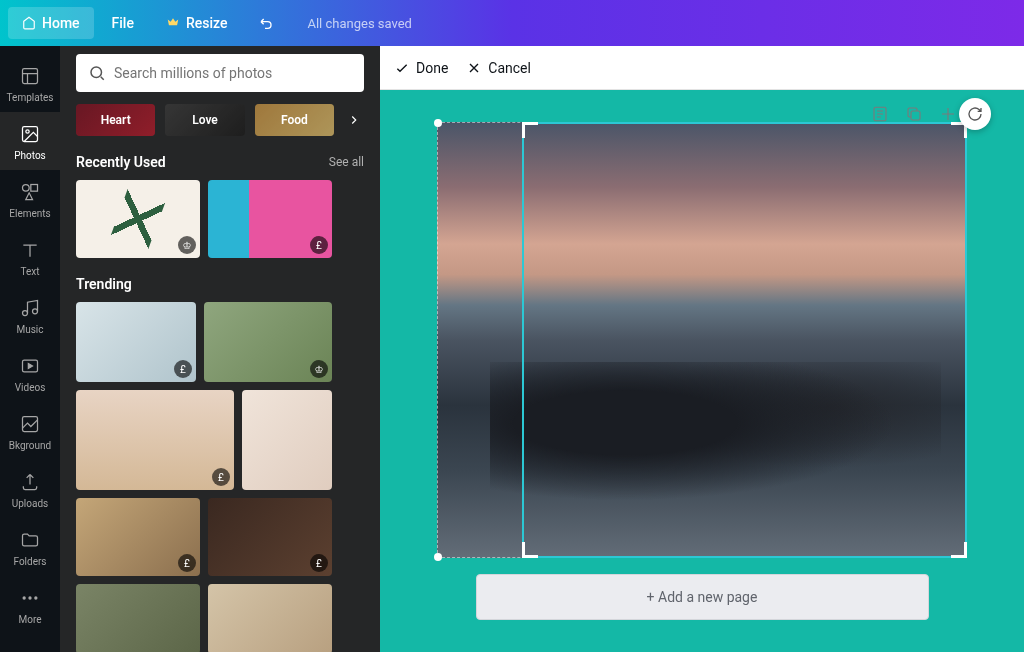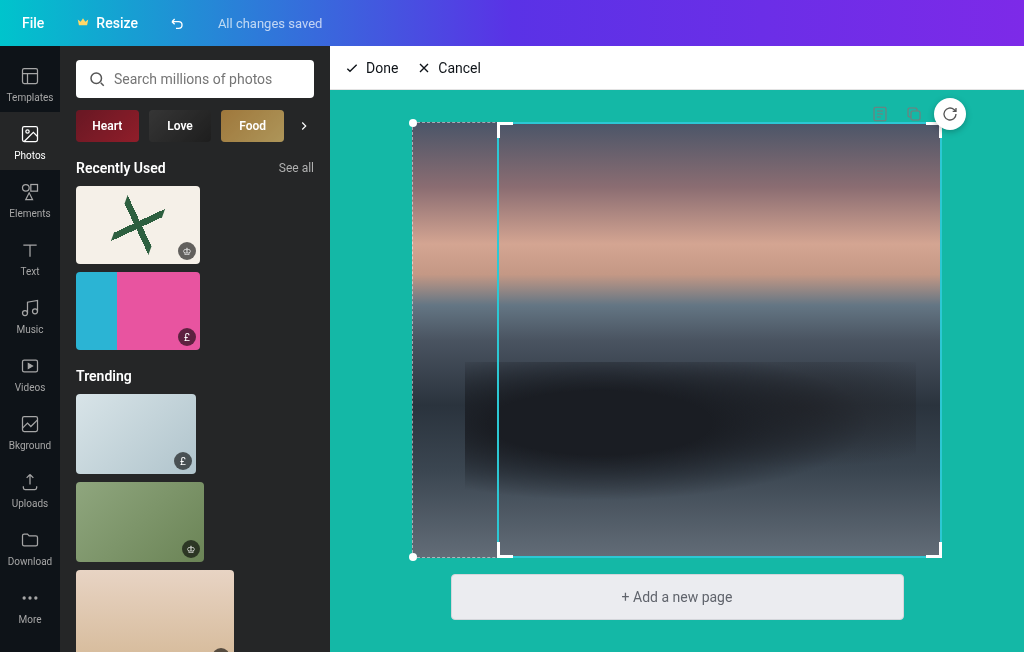--- a/index.html
+++ b/index.html
@@ -11,21 +11,21 @@
 .status-text{color:rgba(255,255,255,.7);margin-left:14px;font-size:13px}
 .top-right{margin-left:auto;display:flex;align-items:center;gap:8px}
 .btn-purple{background:#6a3be4;padding:9px 14px;border-radius:4px;cursor:pointer;font-weight:500;display:flex;align-items:center;gap:6px}
 .btn-white{background:#fff;color:#0e1318;padding:9px 14px;border-radius:4px;cursor:pointer;font-weight:500;display:flex;align-items:center;gap:6px}
 .btn-dd{background:#fff;padding:9px 8px;border-radius:4px;cursor:pointer;border-left:1px solid #e0e0e0;margin-left:-6px}
 .main{display:flex;height:calc(100vh - 46px)}
 .rail{width:60px;background:#0e1318;display:flex;flex-direction:column;align-items:center;padding-top:8px;color:#a6a6a6}
 .rail-item{width:60px;height:58px;display:flex;flex-direction:column;align-items:center;justify-content:center;gap:4px;cursor:pointer;font-size:10px}
 .rail-item.active{background:#252627;color:#fff}
 .rail-icon{width:24px;height:24px;display:flex;align-items:center;justify-content:center}
-.panel{width:270px;background:#252627;color:#fff;padding:14px 16px;overflow-y:auto;position:relative}
+.panel{width:320px;background:#252627;color:#fff;padding:8px 16px;overflow-y:auto;position:relative}
 .panel::-webkit-scrollbar{width:0}
 .search-box{background:#fff;border-radius:4px;height:38px;display:flex;align-items:center;padding:0 12px;margin-bottom:12px}
 .search-box input{border:none;outline:none;flex:1;font-size:14px;margin-left:8px;color:#333}
 .cat-row{display:flex;gap:10px;margin-bottom:18px;position:relative;align-items:center}
 .cat-chip{flex:1;height:32px;border-radius:4px;display:flex;align-items:center;justify-content:center;font-size:12px;font-weight:600;cursor:pointer;background-size:cover;position:relative;overflow:hidden}
 .cat-chip span{position:relative;z-index:2}
 .cat-chip::before{content:"";position:absolute;inset:0;background:rgba(0,0,0,.25)}
 .cat-arrow{width:20px;height:20px;cursor:pointer;display:flex;align-items:center;justify-content:center}
 .section-head{display:flex;justify-content:space-between;align-items:center;margin-bottom:10px}
 .section-head h3{font-size:14px;font-weight:600}
@@ -67,20 +67,26 @@
 .t10{background:linear-gradient(135deg,#d4c4a8,#b8a080)}
 .cat1{background:linear-gradient(135deg,#8b2030,#c02838)}
 .cat2{background:linear-gradient(135deg,#484848,#282828)}
 .cat3{background:linear-gradient(135deg,#d4a050,#e8c878)}
 </style>
 </head>
 <body>
 
 <div class="top-bar">
   <div class="top-left">
+    <div class="top-btn home">
+      <svg width="14" height="14" viewBox="0 0 24 24" fill="none" stroke="#fff" stroke-width="2">
+          <path d="M3 9l9-7 9 7v11a2 2 0 01-2 2H5a2 2 0 01-2-2z"></path>
+        </svg>
+      <span>Home</span>
+    </div>
     <div class="top-btn">
         <span>File</span>
       </div>
     <div class="top-btn">
       <svg width="14" height="14" viewBox="0 0 24 24" fill="#ffd866">
           <path d="M5 16L3 6l5 4 4-6 4 6 5-4-2 10H5z"></path>
         </svg>
       <span>Resize</span>
     </div>
     <div class="top-btn">
@@ -166,21 +172,21 @@
           </svg>
         </div>
         <span>Uploads</span>
       </div>
     <div class="rail-item">
         <div class="rail-icon">
           <svg width="20" height="20" viewBox="0 0 24 24" fill="none" stroke="currentColor" stroke-width="1.5">
             <path d="M3 7a2 2 0 012-2h4l2 2h8a2 2 0 012 2v8a2 2 0 01-2 2H5a2 2 0 01-2-2V7z"></path>
           </svg>
         </div>
-        <span>Download</span>
+        <span>Folders</span>
       </div>
     <div class="rail-item">
         <div class="rail-icon">
           <svg width="20" height="20" viewBox="0 0 24 24" fill="currentColor">
             <circle cx="5" cy="12" r="2"></circle>
             <circle cx="12" cy="12" r="2"></circle>
             <circle cx="19" cy="12" r="2"></circle>
           </svg>
         </div>
         <span>More</span>

